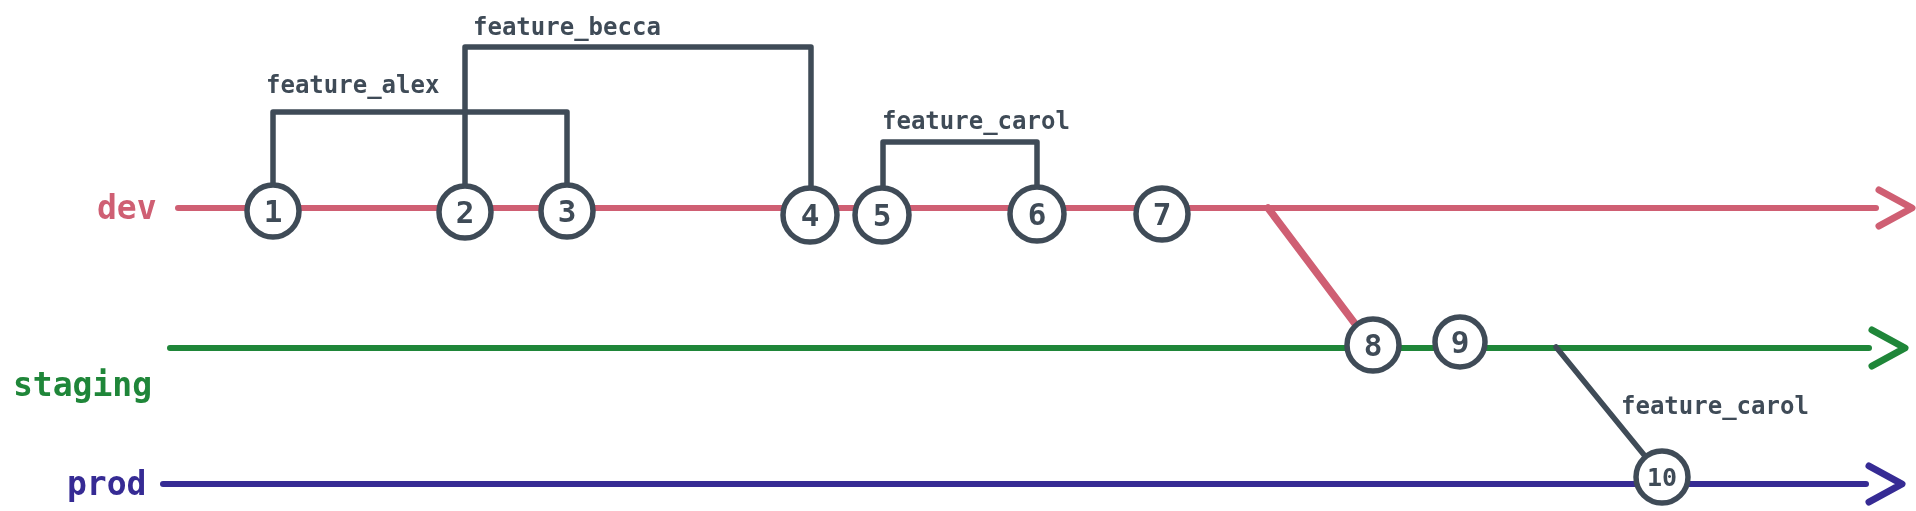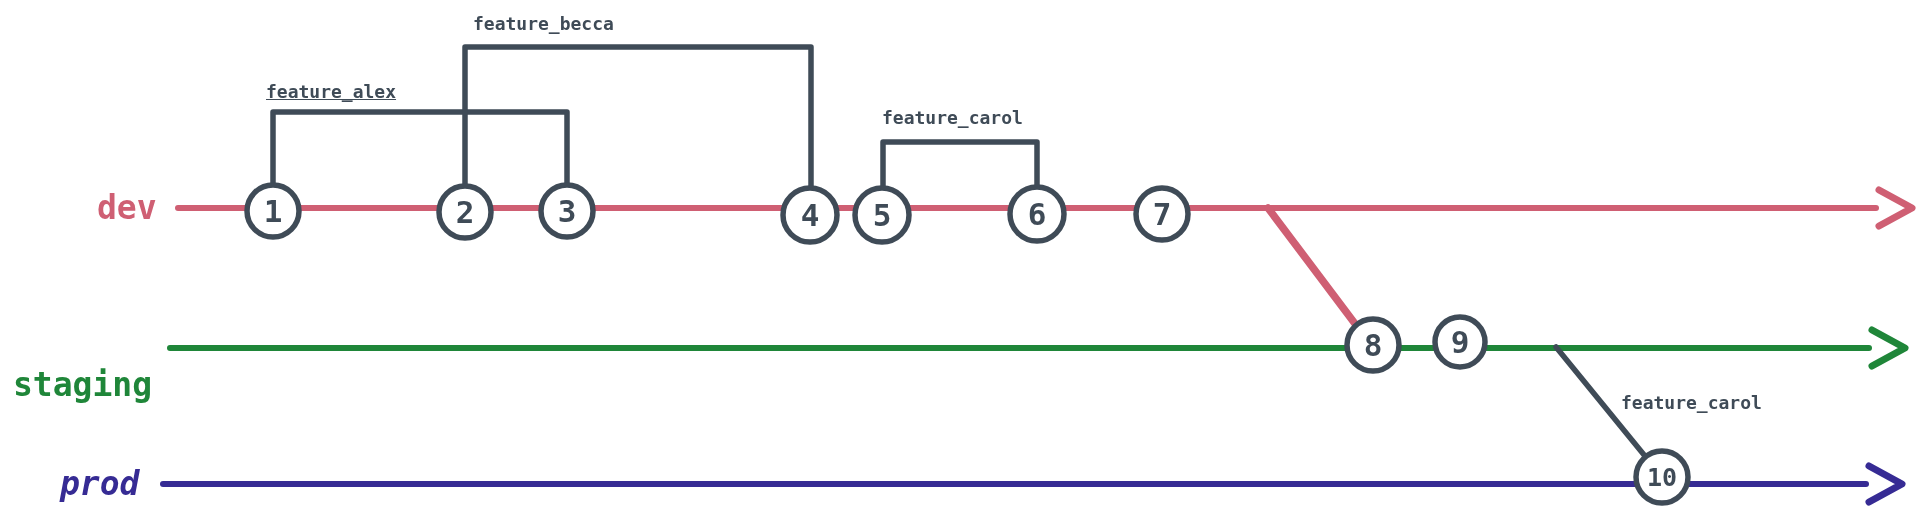--- a/index.html
+++ b/index.html
@@ -39,21 +39,21 @@
     line-height: 1;
     white-space: nowrap;
   }
   .lbl-dev     { color: #cf5f73; }
   .lbl-staging { color: #1f8639; }
   .lbl-prod    { color: #362b94; }
   .feature-label {
     position: absolute;
     color: #3f4b57;
     font-weight: bold;
-    font-size: 18px;
+    font-size: 24px;
     line-height: 1.1;
     white-space: nowrap;
   }
 </style>
 </head>
 <body>
 
 <div class="canvas">
 
   <svg class="graph" width="1916" height="511" viewBox="0 0 1916 511">
@@ -111,20 +111,20 @@
       <text class="digit" x="1460" y="342" dy="11">9</text>
     </g>
     <g>
       <circle class="node" cx="1662" cy="477" r="26"></circle>
       <text class="digit digit-small" x="1662" y="477" dy="9">10</text>
     </g>
   </svg>
 
   <div class="branch-label lbl-dev" style="left:97px; top:208px;">dev</div>
   <div class="branch-label lbl-staging" style="left:13px; top:348px;margin-top:37px;">staging</div>
-  <div class="branch-label lbl-prod" style="left:60px; top:484px;font-style:italic;">prod</div>
+  <div class="branch-label lbl-prod" style="left:67px; top:484px;">prod</div>
 
-  <div class="feature-label" style="left:266px; top:82px;text-decoration:underline;">feature_alex</div>
+  <div class="feature-label" style="left:266px; top:72px;">feature_alex</div>
   <div class="feature-label" style="left:473px; top:14px;">feature_becca</div>
   <div class="feature-label" style="left:882px; top:108px;">feature_carol</div>
   <div class="feature-label" style="left:1621px; top:393px;">feature_carol</div>
 
 </div>
 
 </body></html>

